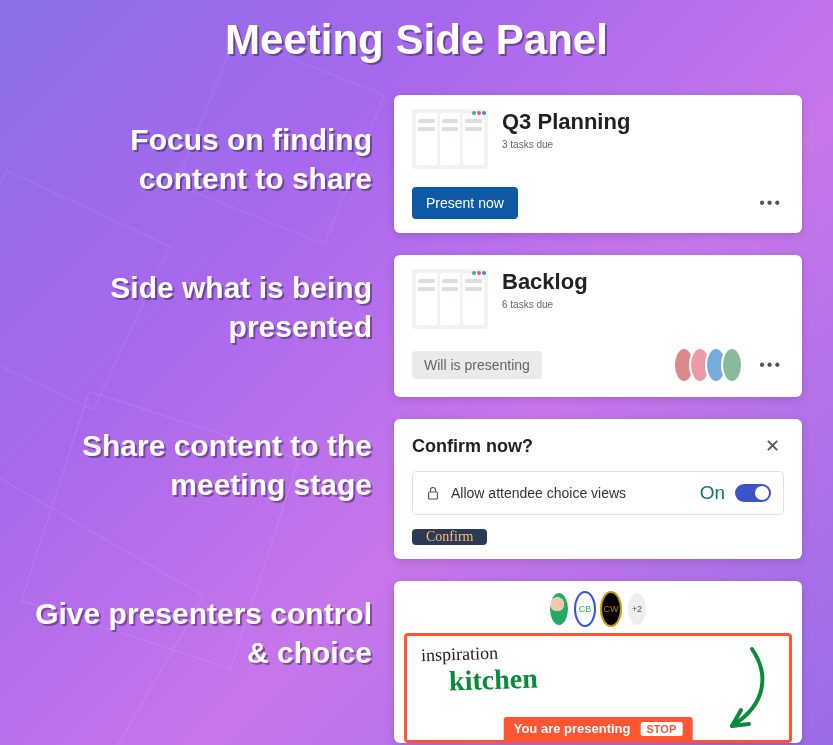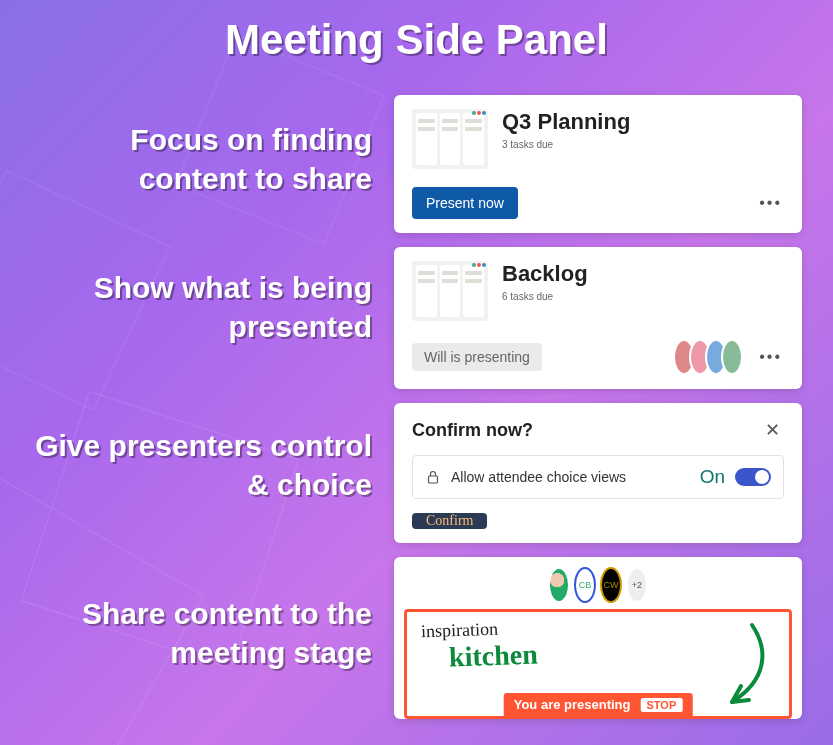--- a/index.html
+++ b/index.html
@@ -27,21 +27,21 @@
   .left-col .feature-text {
     font-size:30px; font-weight:700; line-height:1.3; color:#fff;
     text-shadow: 2px 2px 0 rgba(0,0,0,0.35);
   }
   .left-col .feature-text:nth-child(2){ margin-top:10px;}
   .left-col .feature-text:nth-child(3){ margin-top:20px;}
   .left-col .feature-text:nth-child(4){ margin-top:30px;}
 
   .right-col {
     position:absolute; left:394px; top:95px; width:408px;
-    display:flex; flex-direction:column; gap:14px;
+    display:flex; flex-direction:column; gap:22px;
   }
 
   .card {
     background:#fff; border-radius:6px; padding:14px 18px;
     box-shadow: 0 2px 8px rgba(0,0,0,0.15);
   }
 
   .card-header { display:flex; gap:14px; align-items:flex-start; }
   .thumb {
     width:76px; height:60px; background:#f4f2f0; border-radius:3px;
@@ -155,23 +155,23 @@
       <rect x="-80" y="520" width="240" height="240" transform="rotate(30 40 640)"></rect>
       <rect x="200" y="60" width="160" height="160" transform="rotate(22 280 140)"></rect>
     </g>
   </svg>
 </div>
 
 <h1 class="page-title">Meeting Side Panel</h1>
 
 <div class="left-col">
   <div class="feature-text">Focus on finding content to share</div>
-  <div class="feature-text">Show what is being presented</div>
+  <div class="feature-text">Side what is being presented</div>
+  <div class="feature-text">Share content to the meeting stage</div>
   <div class="feature-text">Give presenters control &amp; choice</div>
-  <div class="feature-text">Share content to the meeting stage</div>
 </div>
 
 <div class="right-col">
 
   <div class="card">
     <div class="card-header">
       <div class="thumb">
         <div class="col"></div>
           <div class="col"></div>
           <div class="col"></div>

